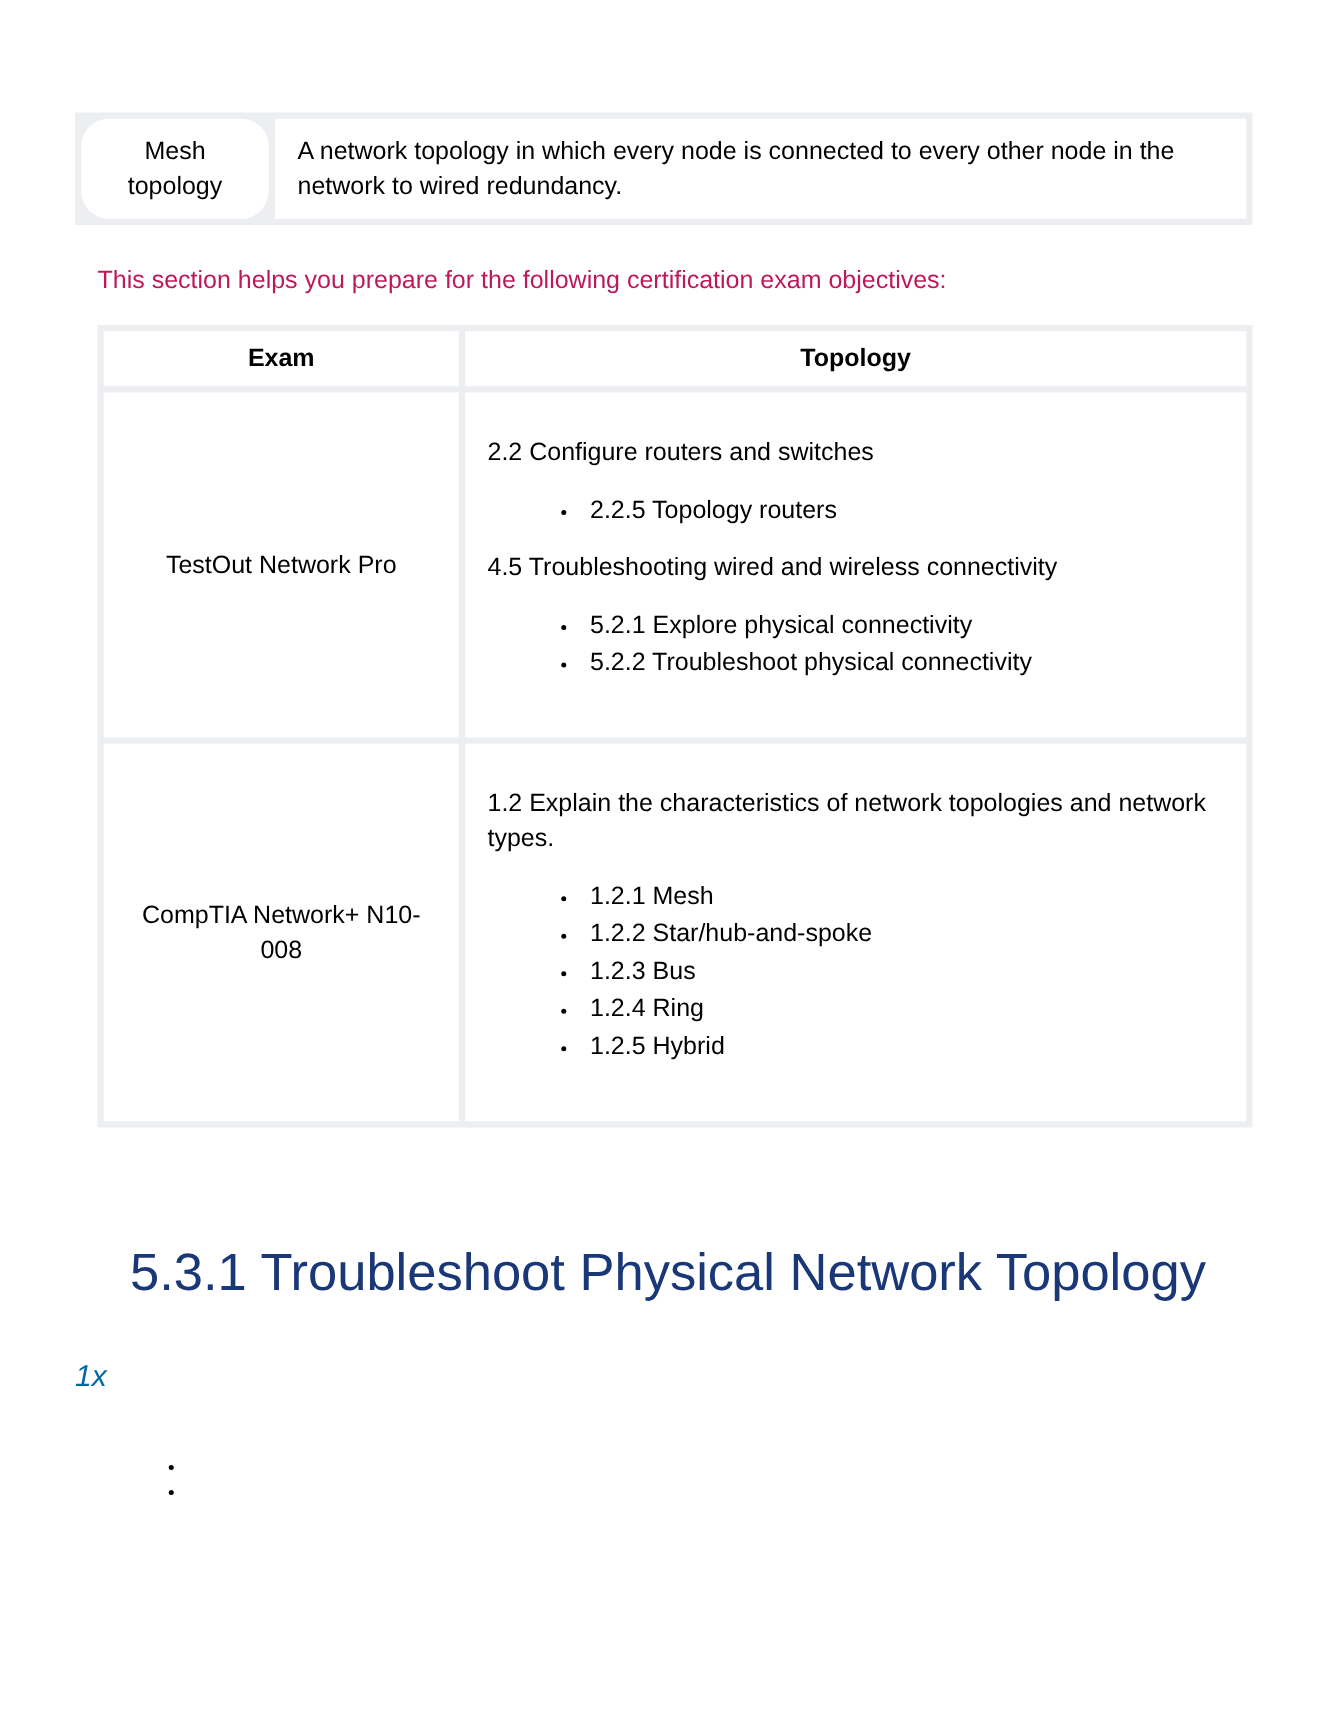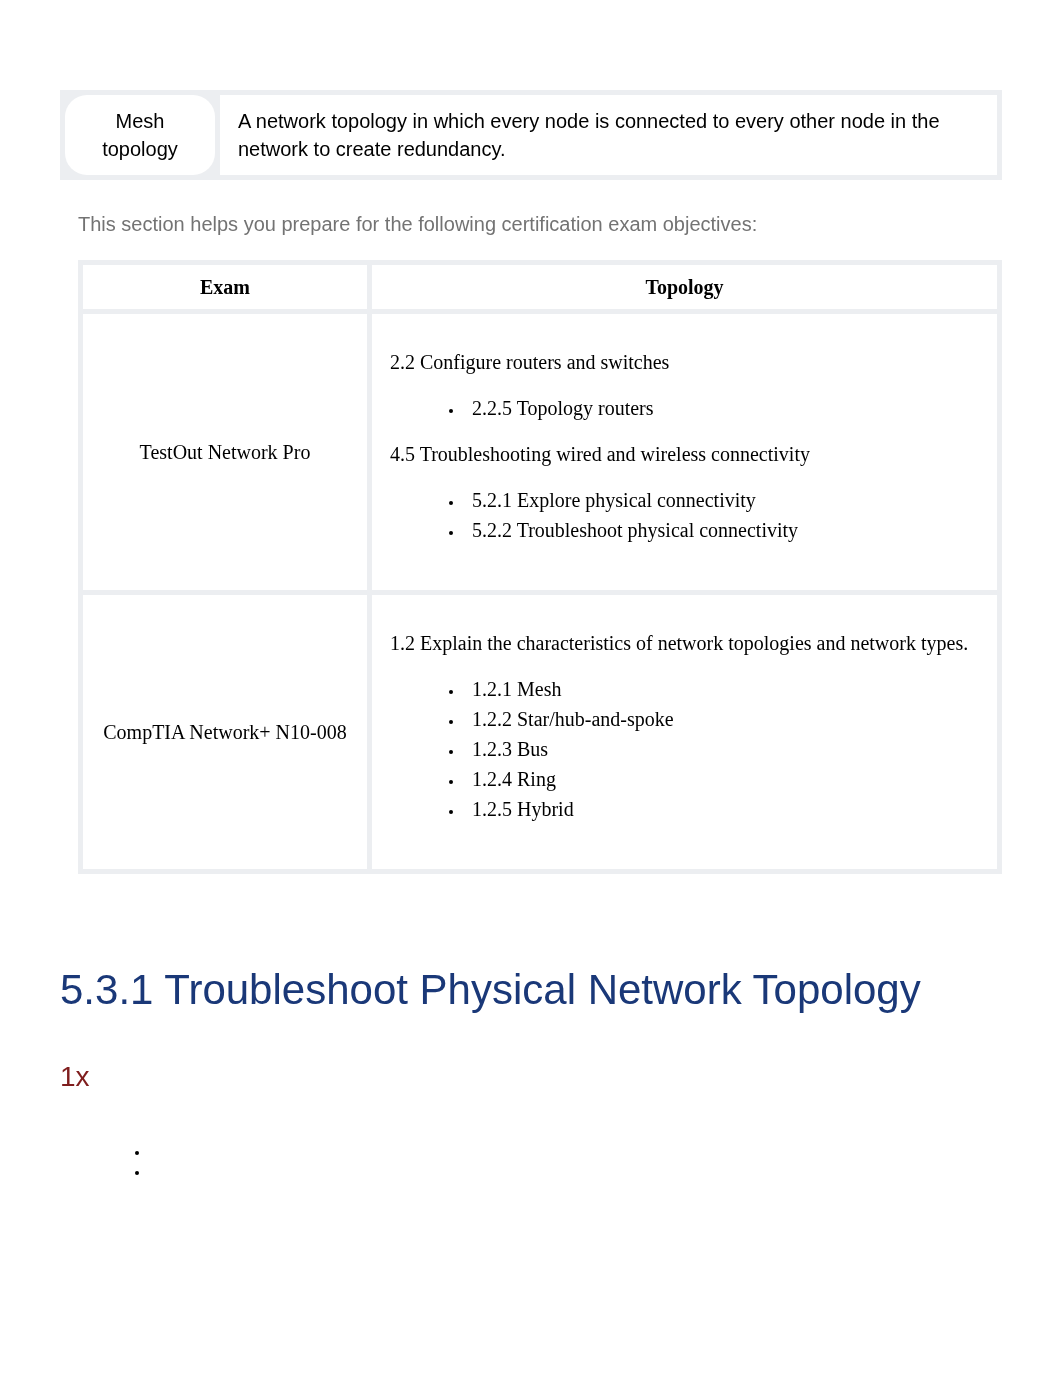--- a/index.html
+++ b/index.html
@@ -32,28 +32,27 @@
       background: #ffffff;
       padding: 12px 18px;
       vertical-align: middle;
     }
     .def-table td.term {
       width: 150px;
       text-align: center;
       border-radius: 22px;
     }
     .intro-text {
-      color: #737373;
+      color: #be185d;
       margin: 22px 0 22px 18px;
       font-size: 20px;
     }
     .obj-table-wrapper {
       margin: 0 auto;
       padding-left: 18px;
-      font-family: Liberation Serif, serif;
     }
     .obj-table {
       width: 100%;
       border-collapse: separate;
       border-spacing: 5px;
       background: #eceef1;
     }
     .obj-table th {
       background: #ffffff;
       padding: 8px 12px;
@@ -91,25 +90,27 @@
     .obj-cell ul li::marker {
       font-size: 14px;
     }
     .section-heading {
       color: #1a3878;
       font-size: 42px;
       font-weight: 400;
       margin-top: 90px;
       margin-bottom: 40px;
       line-height: 1.25;
+      margin-left: 44px;
     }
     .speed-label {
-      color: #7f1d1d;
-      font-size: 28px;
+      color: #0369a1;
+      font-size: 24px;
       margin-bottom: 40px;
+      font-style: italic;
     }
     .empty-list {
       list-style: disc;
       margin-left: 70px;
       padding-left: 20px;
     }
     .empty-list li {
       height: 20px;
     }
     .empty-list li::marker {
@@ -123,21 +124,21 @@
 
   <div class="def-table-wrapper">
     <table class="def-table">
       <tbody>
           <tr>
         <td class="term">
           <span>Mesh</span><br>
           <span>topology</span>
         </td>
         <td>
-          <span>A network topology in which every node is connected to every other node in the network to create redundancy.</span>
+          <span>A network topology in which every node is connected to every other node in the network to wired redundancy.</span>
         </td>
       </tr>
     </tbody>
       </table>
   </div>
 
   <p class="intro-text">This section helps you prepare for the following certification exam objectives:</p>
 
   <div class="obj-table-wrapper">
     <table class="obj-table">

